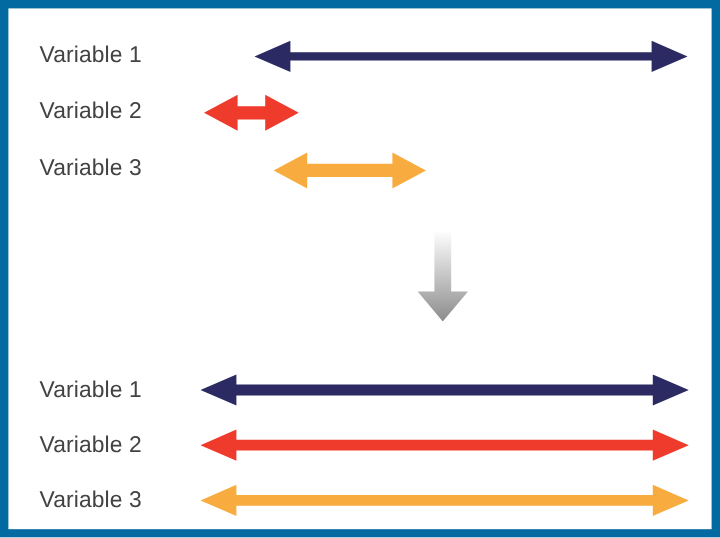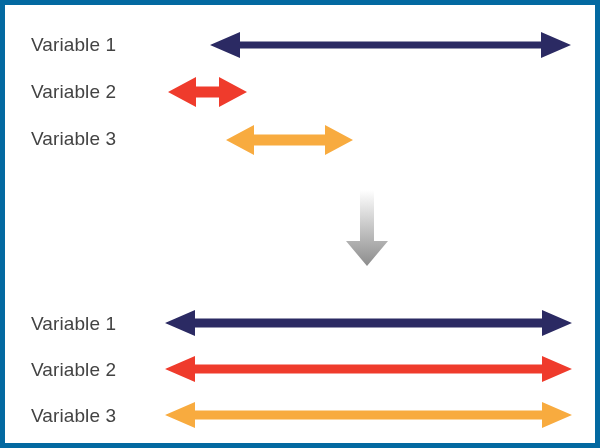--- a/index.html
+++ b/index.html
@@ -9,21 +9,21 @@
     background: #ffffff;
   }
   body {
     font-family: "Liberation Sans", sans-serif;
   }
   #canvas {
     position: relative;
     width: 600px;
     height: 448px;
     background: #ffffff;
-    border: 5px solid #0369a1;
+    border: 7px solid #0369a1;
     box-sizing: border-box;
     overflow: hidden;
   }
   .group { position: absolute; left: 0; top: 0; width: 100%; height: 100%; }
   .row {
     position: absolute;
     left: 0;
     width: 600px;
     height: 0;
   }

